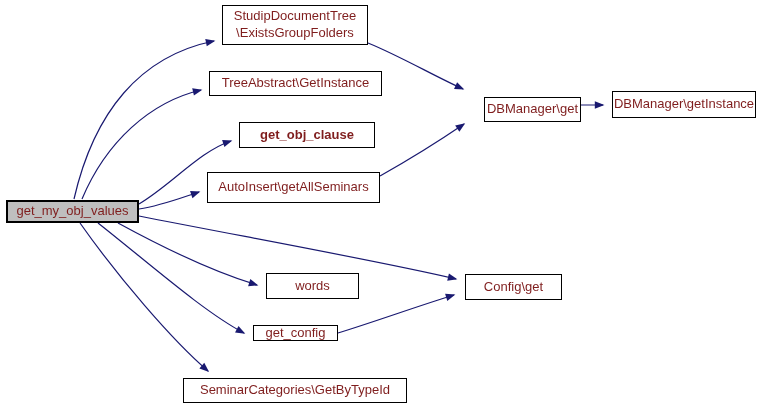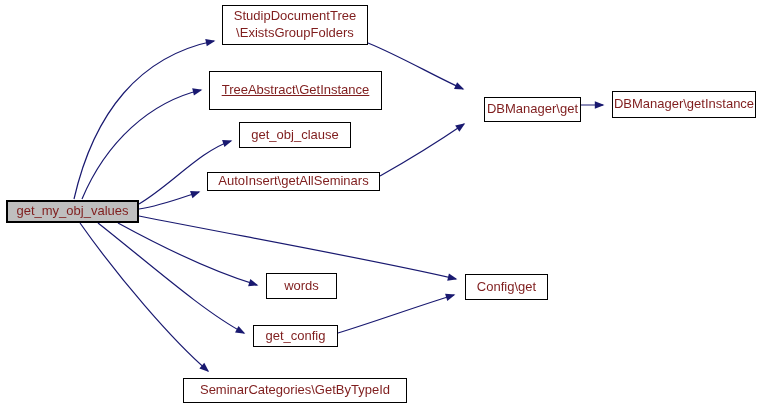--- a/index.html
+++ b/index.html
@@ -51,22 +51,22 @@
       <path d="M98,223 C150,264 204,312 244,333" class="edge" marker-end="url(#arrow)"></path>
       <path d="M80,223 C118,277 172,340 208,371" class="edge" marker-end="url(#arrow)"></path>
       <path d="M368,43 C400,56 434,76 463,89" class="edge" marker-end="url(#arrow)"></path>
       <path d="M380,176 C412,158 442,139 464,124" class="edge" marker-end="url(#arrow)"></path>
       <path d="M565,105 L603,105" class="edge" marker-end="url(#arrow)"></path>
       <path d="M338,333 C374,322 418,306 454,295" class="edge" marker-end="url(#arrow)"></path>
     </svg>
 <div class="node highlighted" style="left: 6px; top: 200px; width: 133px; height: 23px;"><span>get_my_obj_values</span></div>
     <div class="node" style="left: 222px; top: 5px; width: 146px; height: 40px;"><span>StudipDocumentTree
 \ExistsGroupFolders</span></div>
-    <div class="node" style="left: 209px; top: 71px; width: 173px; height: 39px; text-decoration: underline;"><span>TreeAbstract\GetInstance</span></div>
-    <div class="node" style="left: 239px; top: 122px; width: 112px; height: 26px;"><span>get_obj_clause</span></div>
-    <div class="node" style="left: 207px; top: 172px; width: 173px; height: 19px;"><span>AutoInsert\getAllSeminars</span></div>
+    <div class="node" style="left: 209px; top: 71px; width: 173px; height: 25px;"><span>TreeAbstract\GetInstance</span></div>
+    <div class="node" style="left: 239px; top: 122px; width: 136px; height: 26px; font-weight: bold;"><span>get_obj_clause</span></div>
+    <div class="node" style="left: 207px; top: 172px; width: 173px; height: 31px;"><span>AutoInsert\getAllSeminars</span></div>
     <div class="node" style="left: 452px; top: 97px; width: 97px; height: 25px; margin-left: 32px;"><span>DBManager\get</span></div>
     <div class="node" style="left: 612px; top: 91px; width: 144px; height: 27px;"><span>DBManager\getInstance</span></div>
-    <div class="node" style="left: 266px; top: 273px; width: 71px; height: 26px;"><span>words</span></div>
-    <div class="node" style="left: 465px; top: 274px; width: 83px; height: 26px;"><span>Config\get</span></div>
-    <div class="node" style="left: 253px; top: 325px; width: 85px; height: 22px;"><span>get_config</span></div>
+    <div class="node" style="left: 266px; top: 273px; width: 93px; height: 26px;"><span>words</span></div>
+    <div class="node" style="left: 465px; top: 274px; width: 97px; height: 26px;"><span>Config\get</span></div>
+    <div class="node" style="left: 253px; top: 325px; width: 85px; height: 16px;"><span>get_config</span></div>
     <div class="node" style="left: 183px; top: 378px; width: 224px; height: 25px;"><span>SeminarCategories\GetByTypeId</span></div>
   </div>
 
 </body></html>

